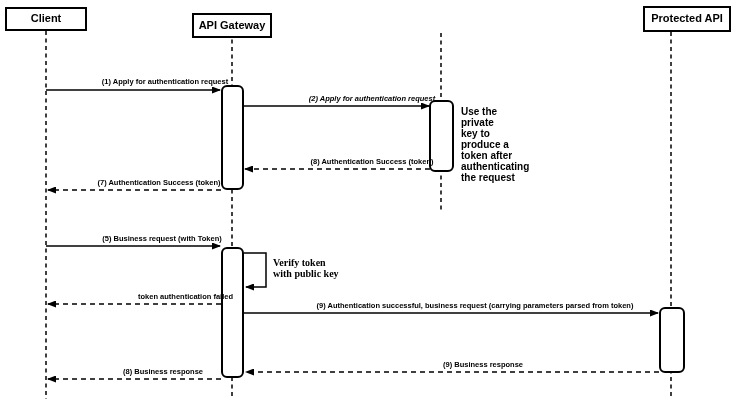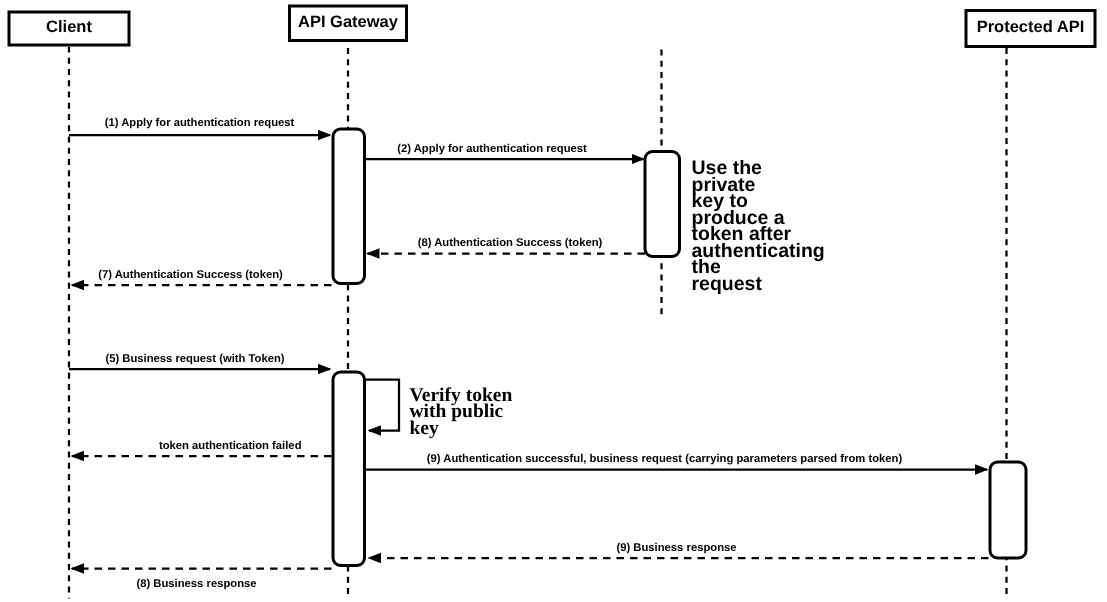--- a/index.html
+++ b/index.html
@@ -37,24 +37,25 @@
     border: 2px solid #000000;
     border-radius: 6px;
     background: #ffffff;
   }
   .msg-label {
     position: absolute;
     font-size: 7.5px;
     font-weight: bold;
     white-space: nowrap;
     transform: translateX(-50%);
+    margin-left: 32px;
   }
   .note-label {
     position: absolute;
-    font-size: 13px;
+    font-size: 10px;
     font-weight: bold;
     line-height: 11px;
     white-space: pre-line;
   }
 </style>
 </head>
 <body>
 
 <div id="diagram-canvas">
 
@@ -83,38 +84,38 @@
   </svg>
 
   <div class="activation-bar" style="left:221px; top:85px; width:23px; height:105px;"></div>
   <div class="activation-bar" style="left:429px; top:100px; width:25px; height:72px;"></div>
   <div class="activation-bar" style="left:221px; top:247px; width:23px; height:131px;"></div>
   <div class="activation-bar" style="left:659px; top:307px; width:26px; height:66px;"></div>
 
   <div class="actor-box" style="left:5px; top:7px; width:82px; height:24px;">
     <span>Client</span>
   </div>
-  <div class="actor-box" style="left:192px; top:3px; width:80px; height:25px;">
+  <div class="actor-box" style="left:192px; top:13px; width:80px; height:25px;">
     <span>API Gateway</span>
   </div>
   <div class="actor-box" style="left:609px; top:6px; width:88px; height:26px;margin-left:34px;">
     <span>Protected API</span>
   </div>
 
   <div class="msg-label" style="left:133px; top:77px;">(1) Apply for authentication request</div>
-  <div class="msg-label" style="left:328px; top:94px;">(2) Apply for authentication request</div>
+  <div class="msg-label" style="left:340px; top:94px;font-style:italic;">(2) Apply for authentication request</div>
   <div class="msg-label" style="left:340px; top:157px;">(8) Authentication Success (token)</div>
   <div class="msg-label" style="left:127px; top:178px;">(7) Authentication Success (token)</div>
   <div class="msg-label" style="left:130px; top:234px;">(5) Business request (with Token)</div>
   <div class="note-label" style="left:273px; top:257px; width:70px;font-family:Liberation Serif, serif;">Verify token
 with public key</div>
   <div class="msg-label" style="left:131px; top:292px;padding-left:45px;">token authentication failed</div>
   <div class="msg-label" style="left:443px; top:301px;">(9) Authentication successful, business request (carrying parameters parsed from token)</div>
   <div class="msg-label" style="left:451px; top:360px;">(9) Business response</div>
-  <div class="msg-label" style="left:131px; top:384px;">(8) Business response</div>
+  <div class="msg-label" style="left:131px; top:367px;">(8) Business response</div>
 
   <div class="note-label" style="left:461px; top:106px; width:70px;">Use the private
 key to produce a
 token after
 authenticating
 the request</div>
 
 </div>
 
 </body></html>

